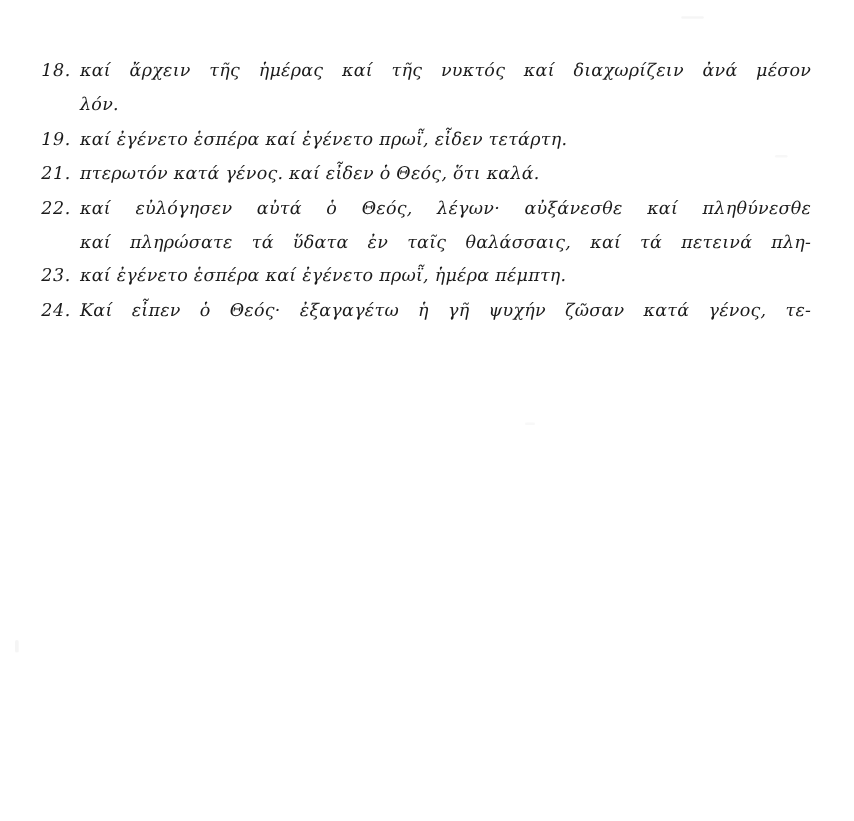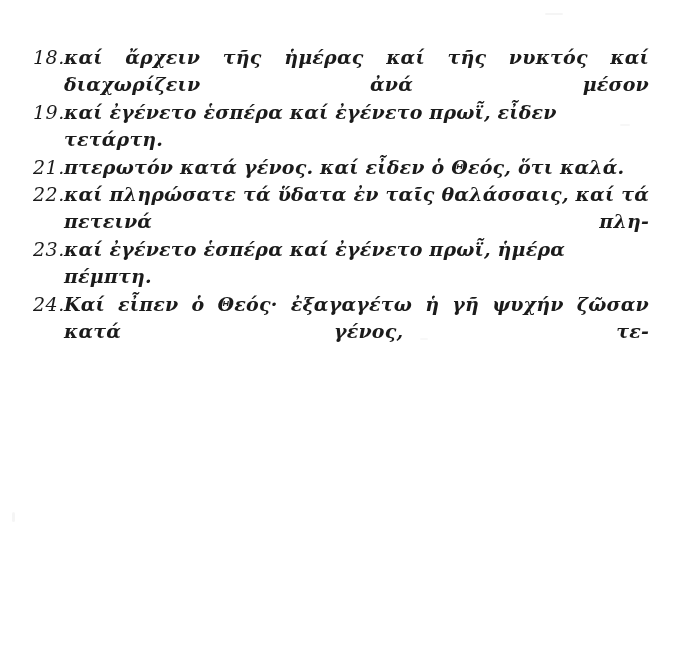--- a/index.html
+++ b/index.html
@@ -19,36 +19,35 @@
   }
   .verses {
     position: absolute;
     top: 44px;
     left: 33px;
     width: 616px;
   }
   .verse {
     position: relative;
     padding-left: 31px;
-    font-size: 19px;
+    font-size: 14px;
   }
   .verse-num {
     position: absolute;
     left: 0;
     top: 0;
     line-height: 27.4px;
     letter-spacing: 0.5px;
   }
   .line {
     line-height: 27.4px;
     text-align: justify;
     text-align-last: justify;
     letter-spacing: 0.2px;
     white-space: normal;
-    font-weight: bold;
   }
   .line.last {
     text-align: left;
     text-align-last: left;
   }
   
   .speck {
     position: absolute;
     background: #bfbfbf;
     opacity: 0.35;
@@ -66,20 +65,21 @@
   <div class="speck speck-1"></div>
   <div class="speck speck-2"></div>
   <div class="speck speck-3"></div>
   <div class="speck speck-4"></div>
 
   <div class="verses">
   <div class="verse">
     <span class="verse-num">18.</span>
     <div class="verse-text">
           <div class="line">καί ἄρχειν τῆς ἡμέρας καί τῆς νυκτός καί διαχωρίζειν ἀνά μέσον</div>
+          <div class="line last">λόν.</div>
         </div>
   </div>
 
   <div class="verse">
     <span class="verse-num">19.</span>
     <div class="verse-text">
           <div class="line last">καί ἐγένετο ἑσπέρα καί ἐγένετο πρωῗ, εἶδεν τετάρτη.</div>
         </div>
   </div>
 
@@ -87,20 +87,21 @@
   <div class="verse">
     <span class="verse-num">21.</span>
     <div class="verse-text">
           <div class="line last">πτερωτόν κατά γένος. καί εἶδεν ὁ Θεός, ὅτι καλά.</div>
         </div>
   </div>
 
   <div class="verse">
     <span class="verse-num">22.</span>
     <div class="verse-text">
+          <div class="line">καί εὐλόγησεν αὐτά ὁ Θεός, λέγων· αὐξάνεσθε καί πληθύνεσθε</div>
           <div class="line">καί πληρώσατε τά ὕδατα ἐν ταῖς θαλάσσαις, καί τά πετεινά πλη-</div>
         </div>
   </div>
 
   <div class="verse">
     <span class="verse-num">23.</span>
     <div class="verse-text">
           <div class="line last">καί ἐγένετο ἑσπέρα καί ἐγένετο πρωῗ, ἡμέρα πέμπτη.</div>
         </div>
   </div>

